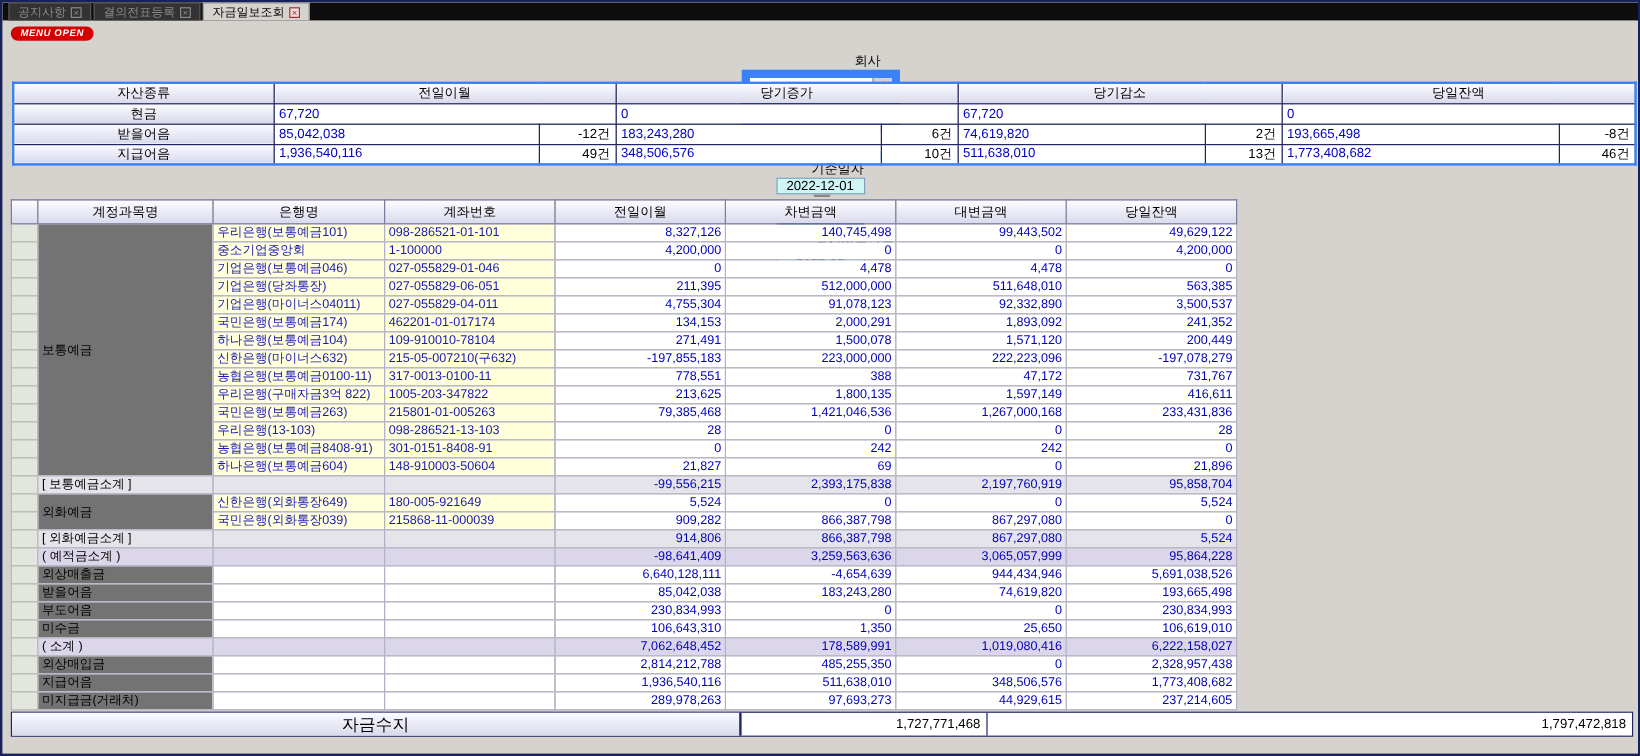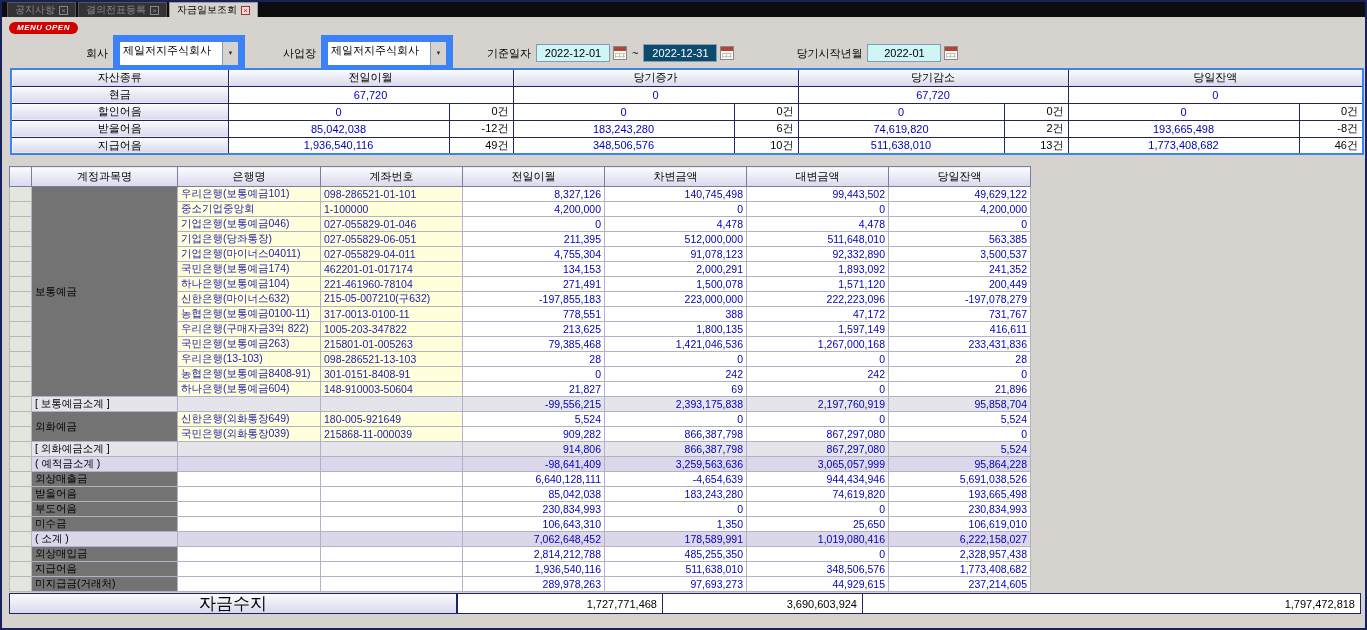--- a/index.html
+++ b/index.html
@@ -11,56 +11,56 @@
   
   .tabbar { position:absolute; top:0; left:0; right:0; height:15px; background:#0d0d0d; display:flex; align-items:stretch; padding-left:5px; }
   .tab { display:flex; align-items:center; gap:4px; padding:0 7px; font-size:10px; color:#8a8a8a; background:#333; border:1px solid #555; border-bottom:none; margin-right:2px; cursor:default; white-space:nowrap; }
   .tab .xbox { width:9px; height:9px; border:1px solid #8a8a8a; font-size:8px; line-height:7px; text-align:center; color:#8a8a8a; background:transparent; }
   .tab.active { background:#d6d3ce; color:#000; border-color:#9a9a9a; }
   .tab.active .xbox { border-color:#a23333; color:#a23333; background:#f0dcdc; }
 
   .menu-open { position:absolute; top:20px; left:7px; background:#d40000; color:#fff; font-size:8px; font-weight:bold; font-style:italic; padding:1px 8px 2px; border-radius:7px; letter-spacing:.5px; }
 
   
-  .filter-bar { position:absolute; top:41px; left:0; right:0; height:20px; display:flex; align-items:center; font-size:11px; color:#000; }
+  .filter-bar { position:absolute; top:41px; left:0; right:0; height:20px; display:flex; align-items:center; font-size:11px; color:#000;flex-direction:column; }
   .flabel { margin-right:5px; white-space:nowrap; }
   .ml-company { margin-left:84px; } .ml-site { margin-left:38px; } .ml-date { margin-left:34px; } .ml-period { margin-left:62px; }
   .combo { display:flex; align-items:stretch; width:132px; height:37px; background:#fff; border:7px solid #3b82f6; }
   .combo-text { flex:1; padding:1px 3px 0; font-size:11px; white-space:nowrap; overflow:hidden; }
   .combo-btn { width:16px; background:#d6d3ce; border-left:1px solid #7f9db9; font-size:6px; display:flex; align-items:center; justify-content:center; color:#333; }
   input.datebox { width:74px; height:18px; border:1px solid #7f9db9; background:#cff5f5; font-size:11px; text-align:center; font-family:inherit; padding:0; color:#000; }
   input.datebox.selected { background:#0c4a6e; color:#fff; }
   .cal { width:14px; height:14px; margin-left:3px; border:1px solid #888; background:linear-gradient(#b2443a,#b2443a) 0 0/100% 4px no-repeat,#fffdf2; position:relative; display:inline-block; }
   .cal:after { content:""; position:absolute; left:1px; right:1px; top:6px; bottom:1px;
     background:repeating-linear-gradient(90deg,#b8b8b8 0 1px,transparent 1px 4px),repeating-linear-gradient(#b8b8b8 0 1px,transparent 1px 3px); opacity:.8; }
   .tilde { margin:0 5px; }
 
   
   table { border-collapse:collapse; table-layout:fixed; }
 
   #summary { position:absolute; top:66px; left:8px; width:1352px; border:2px solid #3b82f6; }
   #summary td { border:1px solid #20255f; height:17px; padding:0 4px; font-size:11px; overflow:hidden; white-space:nowrap; box-shadow:inset 1px 1px 0 rgba(255,255,255,.55); }
   #summary td.head { background:linear-gradient(#fbfbff,#d9d9ec); text-align:center; }
-  #summary td.amt { background:#fff; text-align:center; color:#0000bd; }
+  #summary td.amt { background:#fff; text-align:left; color:#0000bd; }
   #summary td.cnt { background:#fff; text-align:right; color:#000; }
 
   #detail { position:absolute; top:164px; left:7px; width:1021px; border:1px solid #20255f; }
   #detail td { border:1px solid #b2b2c6; height:15px; font-size:10.5px; padding:0 3px; white-space:nowrap; overflow:hidden; }
   #detail td.head { background:linear-gradient(#fbfbff,#d9d9ec); border:1px solid #7c7ca2; text-align:center; height:20px; font-size:11px; }
   #detail td.gut { background:#e2e6de; border-color:#b6bab2; padding:0; }
   #detail td.acc { background:#737373; color:#000; }
   #detail td.bank { background:#ffffdc; color:#1a1ab0; }
   #detail td.num { background:#fff; color:#0000bd; text-align:right; }
   #detail tr.subtotal td { background:#e4e4ea; }
   #detail tr.highlight td { background:#dcd6ea; }
   #detail tr.subtotal td.gut, #detail tr.highlight td.gut { background:#e2e6de; }
   #detail tr.plain td.bank { background:#fff; }
 
   #footer { position:absolute; top:591px; left:7px; width:1352px; height:21px; display:flex; border:1px solid #20255f; background:#fff; }
-  #footer .flab { width:448px; background:linear-gradient(#fbfbff,#d9d9ec); border-right:2px solid #20255f; display:flex; align-items:center; justify-content:center; font-size:17px; color:#000; }
+  #footer .flab { width:608px; background:linear-gradient(#fbfbff,#d9d9ec); border-right:2px solid #20255f; display:flex; align-items:center; justify-content:center; font-size:14px; color:#000; }
   #footer .fval { display:flex; align-items:center; justify-content:flex-end; padding-right:5px; font-size:11px; color:#000; border-right:1px solid #20255f; }
   #footer .fval:last-child { border-right:none; flex:1; }
 </style>
 </head>
 <body>
 
 <div id="window">
 
   <div class="tabbar">
     <div class="tab">
@@ -127,31 +127,20 @@
     </tbody>
     <tbody id="summary-body">
         <tr>
           <td class="head">현금</td>
           <td class="amt" colspan="2">67,720</td>
           <td class="amt" colspan="2">0</td>
           <td class="amt" colspan="2">67,720</td>
           <td class="amt" colspan="2">0</td>
         </tr>
         <tr>
-          <td class="head">할인어음</td>
-          <td class="amt">0</td>
-          <td class="cnt">0건</td>
-          <td class="amt">0</td>
-          <td class="cnt">0건</td>
-          <td class="amt">0</td>
-          <td class="cnt">0건</td>
-          <td class="amt">0</td>
-          <td class="cnt">0건</td>
-        </tr>
-        <tr>
           <td class="head">받을어음</td>
           <td class="amt">85,042,038</td>
           <td class="cnt">-12건</td>
           <td class="amt">183,243,280</td>
           <td class="cnt">6건</td>
           <td class="amt">74,619,820</td>
           <td class="cnt">2건</td>
           <td class="amt">193,665,498</td>
           <td class="cnt">-8건</td>
         </tr>
@@ -244,21 +233,21 @@
           <td class="bank">국민은행(보통예금174)</td>
           <td class="bank">462201-01-017174</td>
           <td class="num">134,153</td>
           <td class="num">2,000,291</td>
           <td class="num">1,893,092</td>
           <td class="num">241,352</td>
         </tr>
         <tr class="bank">
           <td class="gut"></td>
           <td class="bank">하나은행(보통예금104)</td>
-          <td class="bank">221-461960-78104</td>
+          <td class="bank">109-910010-78104</td>
           <td class="num">271,491</td>
           <td class="num">1,500,078</td>
           <td class="num">1,571,120</td>
           <td class="num">200,449</td>
         </tr>
         <tr class="bank">
           <td class="gut"></td>
           <td class="bank">신한은행(마이너스632)</td>
           <td class="bank">215-05-007210(구632)</td>
           <td class="num">-197,855,183</td>
@@ -448,17 +437,16 @@
           <td class="num">97,693,273</td>
           <td class="num">44,929,615</td>
           <td class="num">237,214,605</td>
         </tr>
       </tbody>
   </table>
 
   <div id="footer">
     <div class="flab">자금수지</div>
     <div class="fval" style="width:205px">1,727,771,468</div>
-    <div class="fval" style="width:200px">3,690,603,924</div>
     <div class="fval">1,797,472,818</div>
   </div>
 
 </div>
 
 </body></html>

